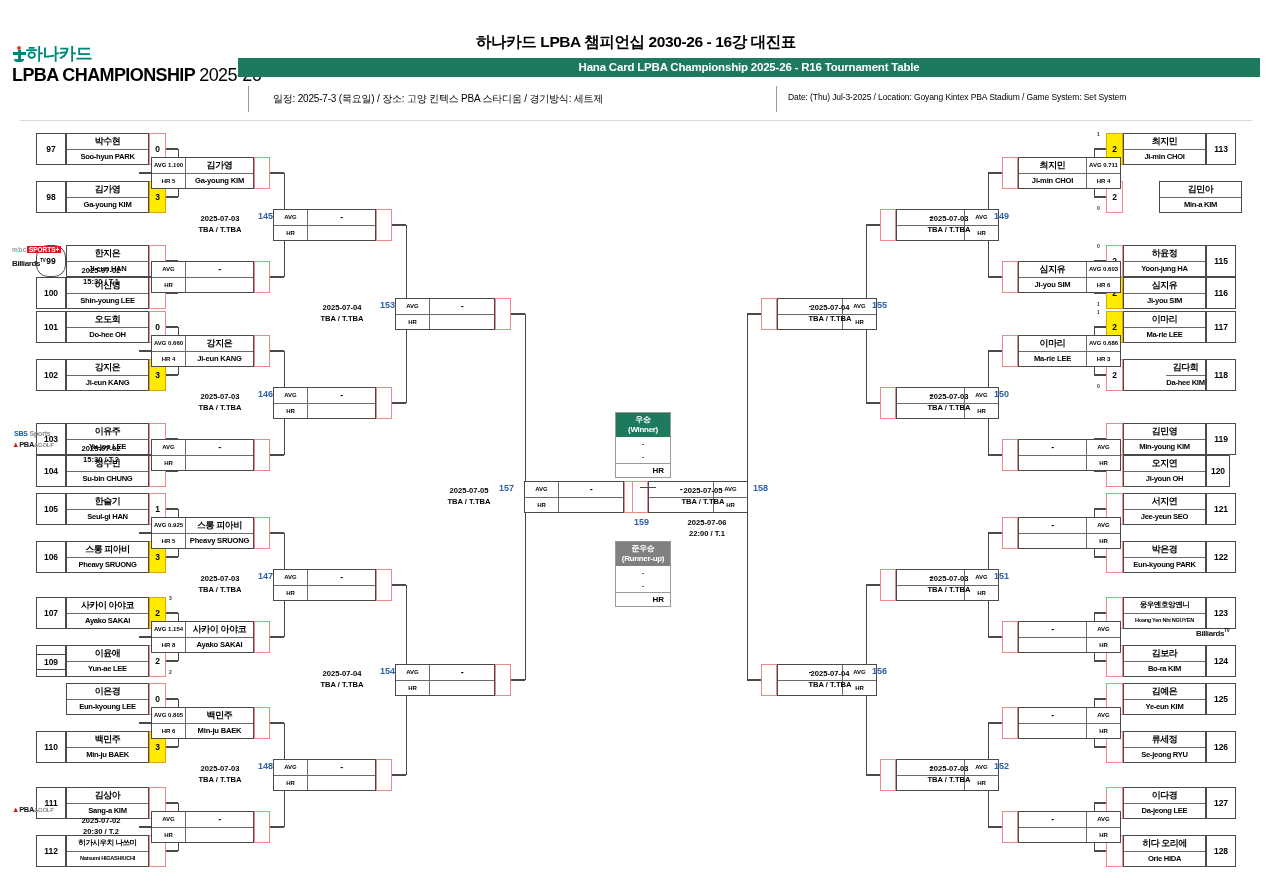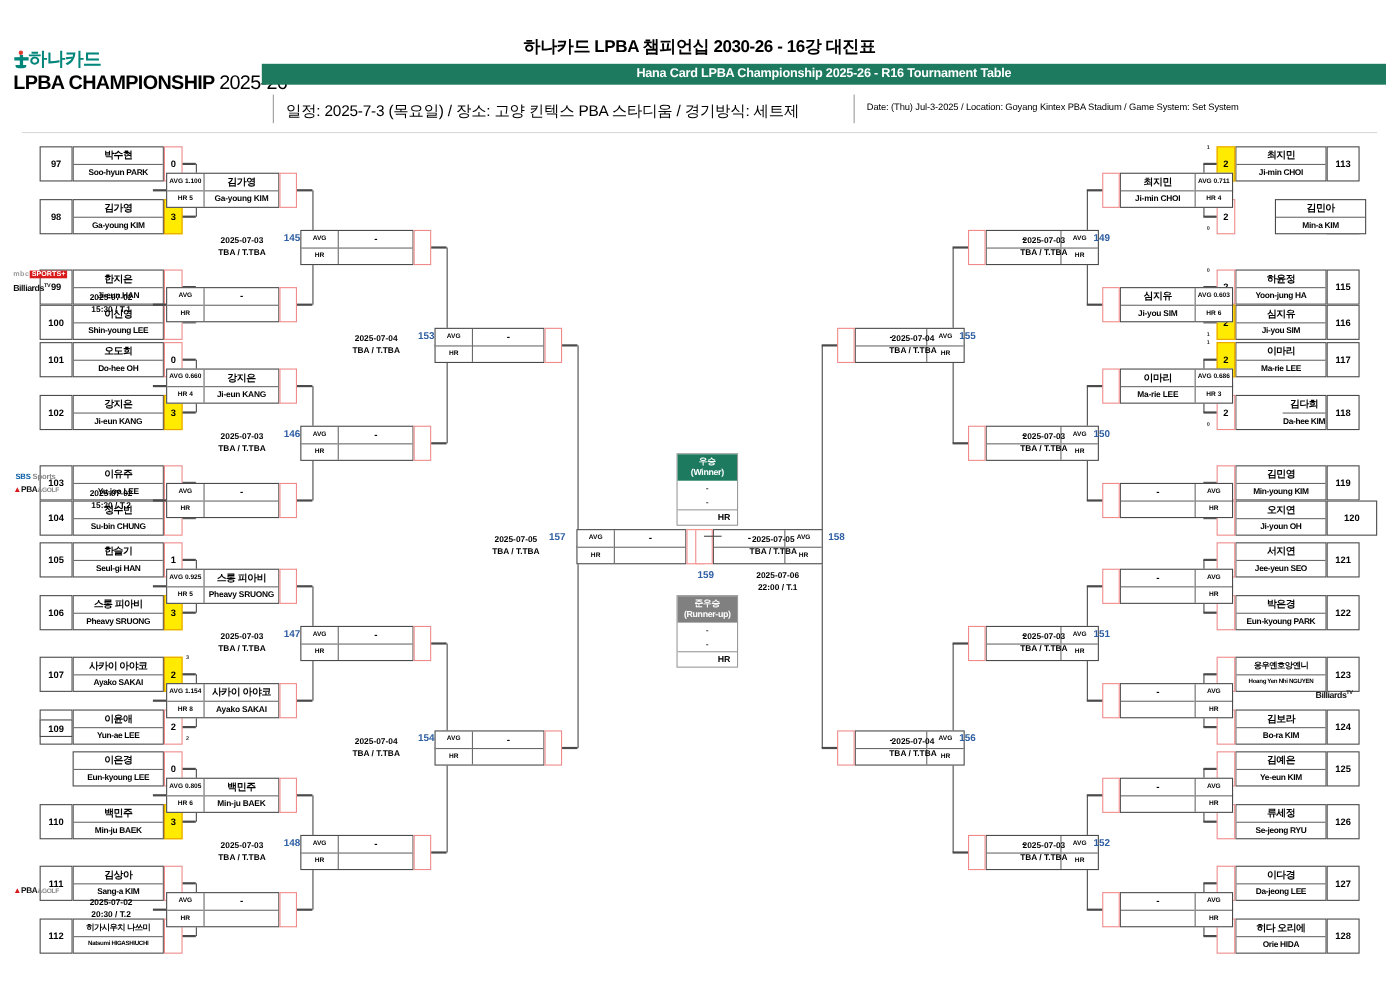--- a/index.html
+++ b/index.html
@@ -15,21 +15,21 @@
   #brand .hana .mark i{position:absolute;display:block;}
   #brand .hana .mark i.dot{width:4px;height:4px;border-radius:50%;background:#e03c31;left:5px;top:0;}
   #brand .hana .mark i.body{width:3px;height:11px;background:#00857a;left:5.5px;top:4px;}
   #brand .hana .mark i.arm{width:13px;height:2.5px;background:#00857a;left:0.5px;top:6px;}
   #brand .hana .mark i.leg{width:10px;height:2.5px;background:#00857a;left:2px;top:13px;border-radius:0 0 4px 4px;}
   #brand .lpba{font-size:18px;font-weight:bold;letter-spacing:-0.6px;margin-top:2px;white-space:nowrap;}
   #brand .lpba .yr{font-weight:normal;}
   #title-ko{position:absolute;left:0;right:0;top:32px;text-align:center;font-size:15.5px;font-weight:bold;letter-spacing:-0.4px;}
   #green-bar{position:absolute;left:238px;top:58px;width:1022px;height:19px;background:#1d7a5f;}
   #green-bar span{display:block;text-align:center;color:#fff;font-size:11.5px;font-weight:bold;line-height:19px;letter-spacing:-0.2px;}
-  #meta-ko{position:absolute;left:260px;top:92px;font-size:14px;letter-spacing:-0.2px;white-space:nowrap;}
+  #meta-ko{position:absolute;left:273px;top:92px;font-size:10px;letter-spacing:-0.2px;white-space:nowrap;}
   #meta-en{position:absolute;left:788px;top:92px;font-size:8.5px;letter-spacing:-0.1px;white-space:nowrap;}
   .vrule{position:absolute;width:1px;background:#9a9a9a;}
   #vr1{left:248px;top:86px;height:26px;}
   #vr2{left:776px;top:86px;height:26px;}
   #hr-top{position:absolute;left:20px;top:120px;width:1232px;height:1px;background:#d9d9d9;}
   
   .bx{position:absolute;box-sizing:border-box;}
   .seed{border:1.4px solid #4a4a4a;background:#fff;font-size:8.5px;font-weight:bold;
         display:flex;align-items:center;justify-content:center;}
   .player{border:1.4px solid #4a4a4a;background:#fff;display:flex;flex-direction:column;}
@@ -106,21 +106,21 @@
       <div class="ko">박수현</div>
       <div class="en">Soo-hyun PARK</div>
     </div>
     <div class="bx score" style="left:149px;top:133px;width:17px;height:32px;">0</div>
     <div class="bx seed" style="left:36px;top:181px;width:30px;height:32px;">98</div>
     <div class="bx player" style="left:66px;top:181px;width:83px;height:32px;">
       <div class="ko">김가영</div>
       <div class="en">Ga-young KIM</div>
     </div>
     <div class="bx score win" style="left:149px;top:181px;width:17px;height:32px;">3</div>
-    <div class="bx seed" style="left:36px;top:245px;width:30px;height:32px;">99</div>
+    <div class="bx seed" style="left:36px;top:245px;width:30px;height:32px;border-radius:12px;">99</div>
     <div class="bx player" style="left:66px;top:245px;width:83px;height:32px;">
       <div class="ko">한지은</div>
       <div class="en">Ji-eun HAN</div>
     </div>
     <div class="bx score" style="left:149px;top:245px;width:17px;height:32px;"></div>
     <div class="bx seed" style="left:36px;top:277px;width:30px;height:32px;">100</div>
     <div class="bx player" style="left:66px;top:277px;width:83px;height:32px;">
       <div class="ko">이신영</div>
       <div class="en">Shin-young LEE</div>
     </div>
@@ -520,21 +520,21 @@
       <div class="en">Da-hee KIM</div>
     </div>
     <div class="bx score" style="left:1106px;top:359px;width:17px;height:32px;">2</div>
     <div class="sup" style="left:1097px;top:383px;">0</div>
     <div class="bx seed" style="left:1206px;top:423px;width:30px;height:32px;">119</div>
     <div class="bx player" style="left:1123px;top:423px;width:83px;height:32px;justify-content:center;">
       <div class="ko">김민영</div>
       <div class="en">Min-young KIM</div>
     </div>
     <div class="bx score" style="left:1106px;top:423px;width:17px;height:32px;"></div>
-    <div class="bx seed" style="left:1206px;top:455px;width:46px;height:32px;">120</div>
+    <div class="bx seed" style="left:1206px;top:455px;width:24px;height:32px;">120</div>
     <div class="bx player" style="left:1123px;top:455px;width:83px;height:32px;">
       <div class="ko">오지연</div>
       <div class="en">Ji-youn OH</div>
     </div>
     <div class="bx score" style="left:1106px;top:455px;width:17px;height:32px;"></div>
     <div class="bx seed" style="left:1206px;top:493px;width:30px;height:32px;">121</div>
     <div class="bx player" style="left:1123px;top:493px;width:83px;height:32px;">
       <div class="ko">서지연</div>
       <div class="en">Jee-yeun SEO</div>
     </div>

